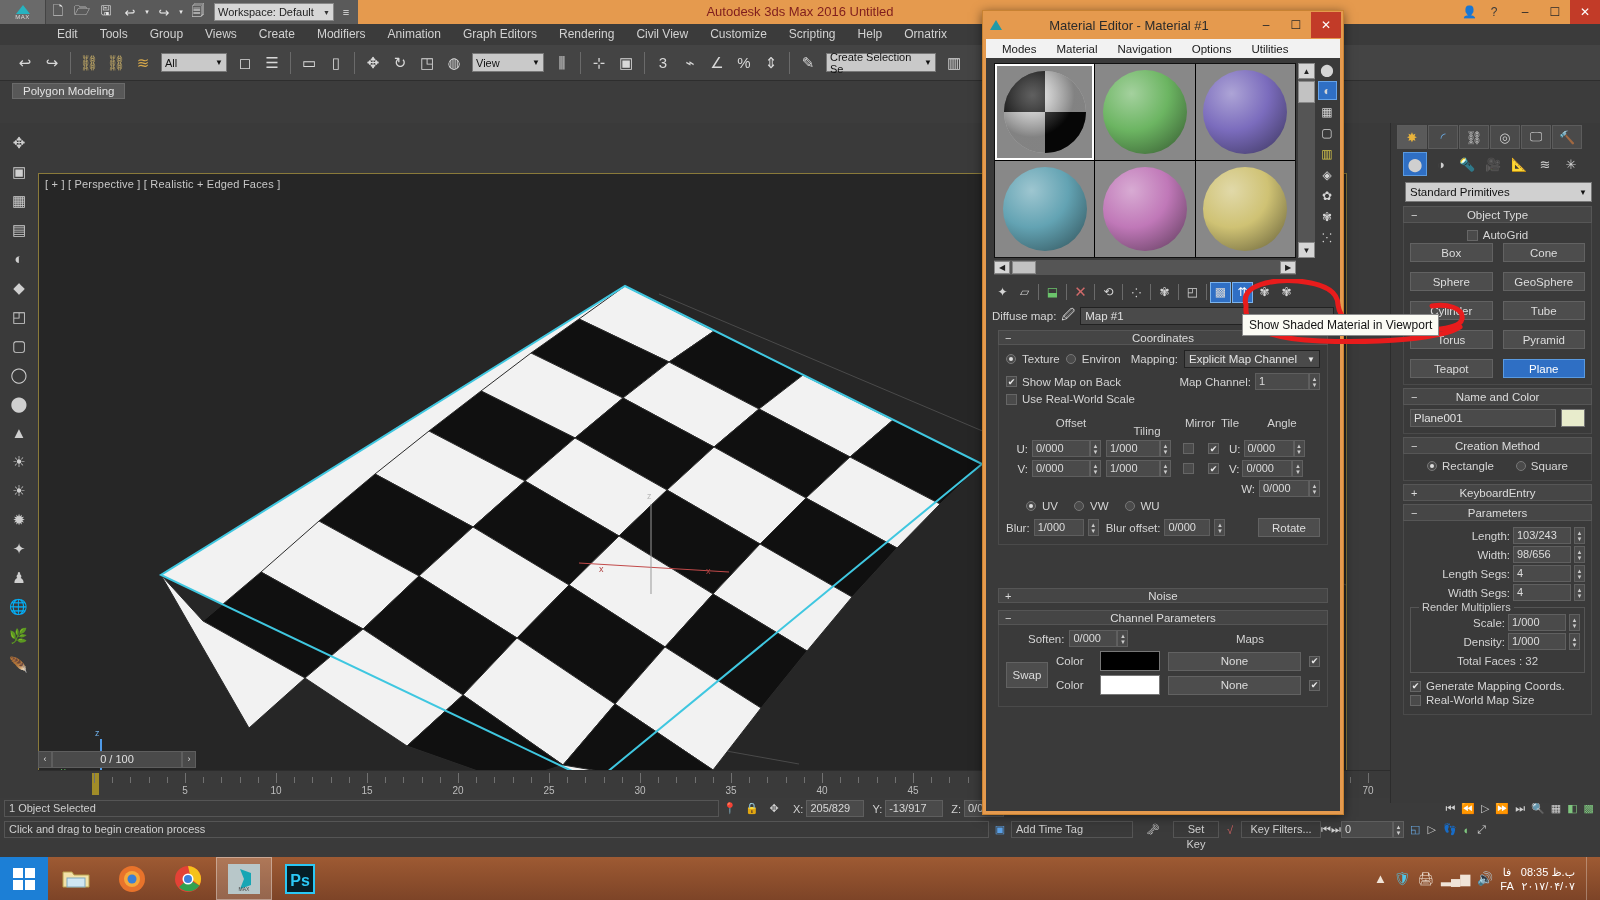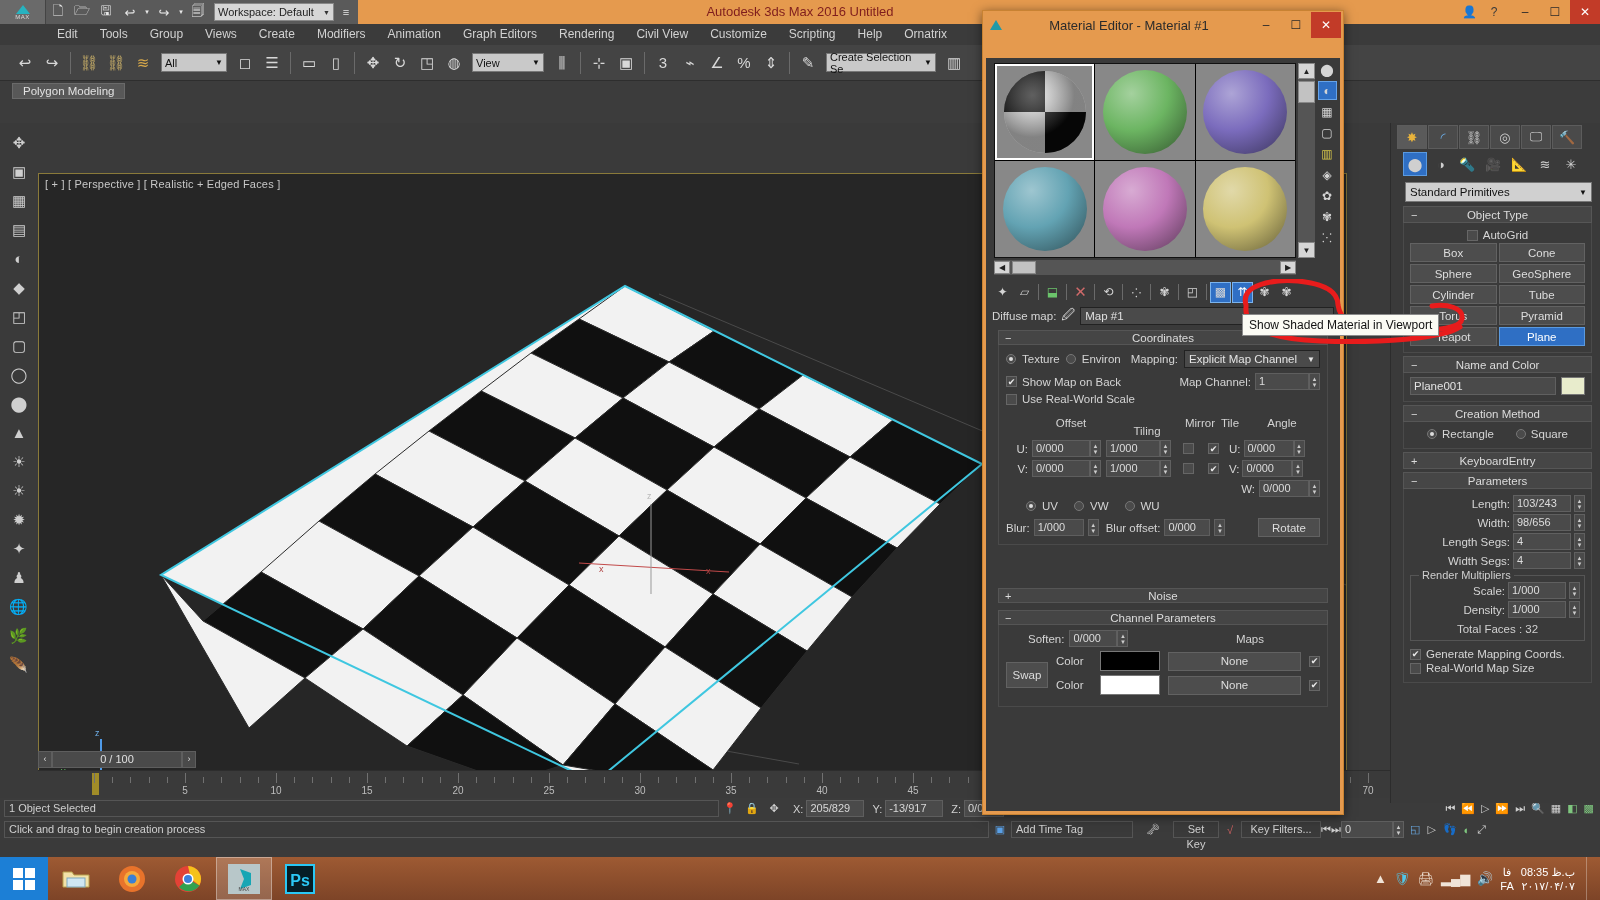--- a/index.html
+++ b/index.html
@@ -145,21 +145,21 @@
   }
   .cp-combo .arrow { margin-left: auto; font-size: 8px; }
   .rollout { margin: 3px 8px 0 12px; }
   .ro-head {
     height: 17px; background: #464646; border: 1px solid #565656;
     display: flex; align-items: center; justify-content: center;
     font-size: 11.5px; color: #dcdcdc; position: relative;
   }
   .ro-head .pm { position: absolute; left: 7px; font-size: 11px; }
   .ro-body { border: 1px solid #4a4a4a; border-top: none; padding: 4px 6px 6px; }
-  .btn-grid { display: grid; grid-template-columns: 1fr 1fr; gap: 2px; }
+  .btn-grid { display: grid; grid-template-columns: 1fr 1fr; gap: 10px; }
   .cbtn {
     height: 19px; background: #4d4d4d; border: 1px solid #626262;
     font-size: 11.5px; color: #ddd; display: flex; align-items: center; justify-content: center;
   }
   .cbtn.sel { background: #2f6fc4; border-color: #5a9ae0; color: #fff; }
   .chk-row { display: flex; align-items: center; gap: 5px; font-size: 11.5px; color: #d6d6d6; margin: 2px 0; }
   .chkbox { width: 11px; height: 11px; background: #4a4a4a; border: 1px solid #666; display: inline-flex; align-items: center; justify-content: center; font-size: 9px; color: #e8e8e8; }
   .radio { width: 10px; height: 10px; border-radius: 50%; background: #4a4a4a; border: 1px solid #777; display: inline-block; position: relative; }
   .radio.on::after { content: ""; position: absolute; left: 2px; top: 2px; width: 4px; height: 4px; border-radius: 50%; background: #ddd; }
   .field-row { display: flex; align-items: center; justify-content: flex-end; gap: 3px; margin: 2px 0; font-size: 11.5px; color: #d4d4d4; }
@@ -764,20 +764,27 @@
       <div class="me-ico">
           <div class="tri"></div>
         </div>
       <div class="me-title-text">Material Editor - Material #1</div>
       <div class="me-win">
         <div class="me-wbtn">–</div>
         <div class="me-wbtn">☐</div>
         <div class="me-wbtn close">✕</div>
       </div>
     </div>
+    <div class="me-menu" id="me-menubar">
+        <div class="mi">Modes</div>
+        <div class="mi">Material</div>
+        <div class="mi">Navigation</div>
+        <div class="mi">Options</div>
+        <div class="mi">Utilities</div>
+      </div>
 
     <div class="me-body">
 
       <div class="slots-wrap">
         <div class="slots" id="slots">
             <div class="slot active">
               <svg class="sphere" viewBox="0 0 84 84">
                 <defs>
                   <clipPath id="cs">
                     <circle cx="42" cy="42" r="41"></circle>

